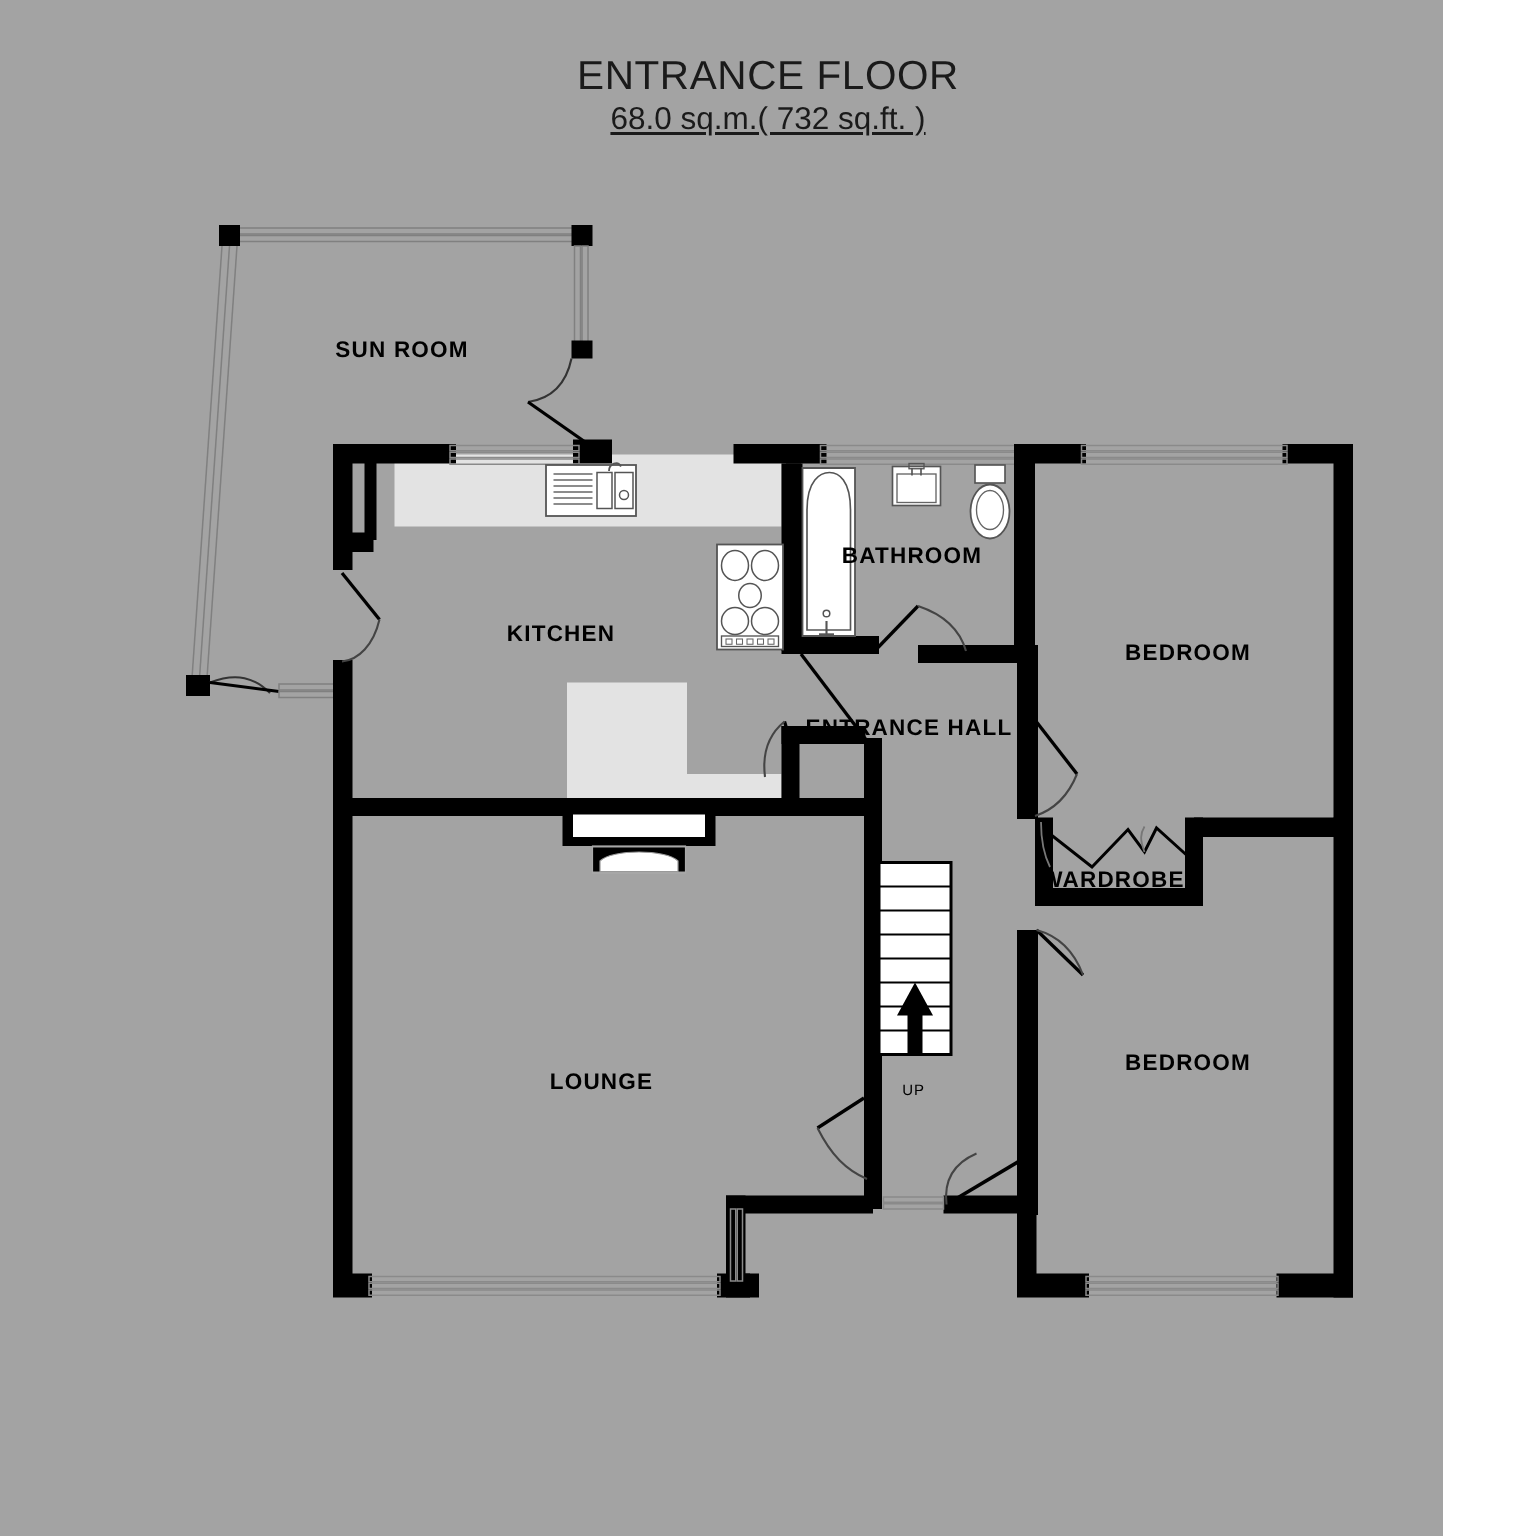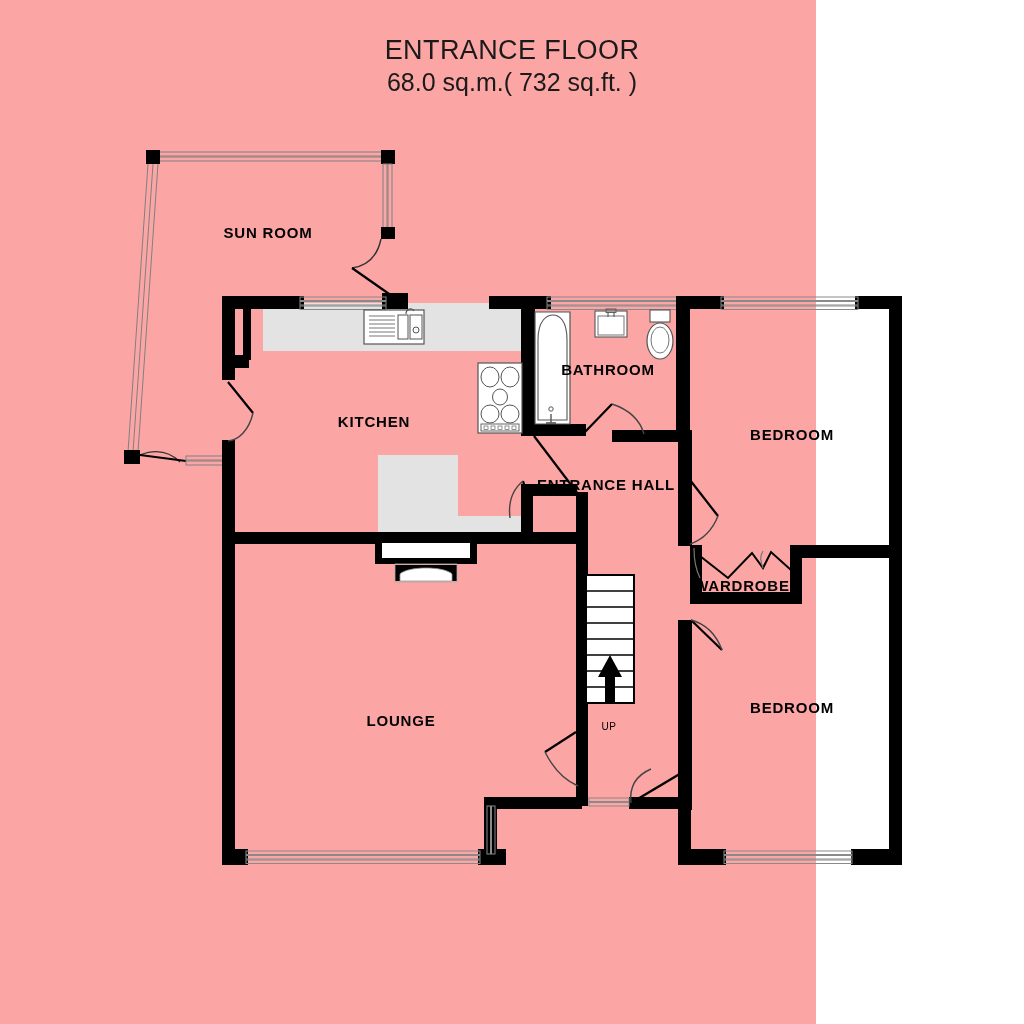--- a/index.html
+++ b/index.html
@@ -9,44 +9,45 @@
   }
   body {
     width: 1024px;
     height: 1024px;
     font-family: "Liberation Sans", sans-serif;
     overflow: hidden;
     position: relative;
   }
   #plan-root {
     position: relative;
-    width: 816px;
+    width: 962px;
     height: 1024px;
-    background: #fca5a5;
+    background: #a3a3a3;
   }
   .title-block {
     position: absolute;
     top: 36px;
     left: 0;
     width: 1024px;
     text-align: center;
     user-select: none;
   }
   .title-main {
     font-size: 27px;
     letter-spacing: 0.4px;
     color: #1a1a1a;
     line-height: 1.1;
     font-weight: 400;
   }
   .title-sub {
-    font-size: 25px;
+    font-size: 21px;
     color: #1a1a1a;
     line-height: 1.35;
     font-weight: 400;
+    text-decoration: underline;
   }
   svg.floorplan {
     position: absolute;
     top: 0;
     left: 0;
     width: 1024px;
     height: 1024px;
     display: block;
   }
   .room-label {

